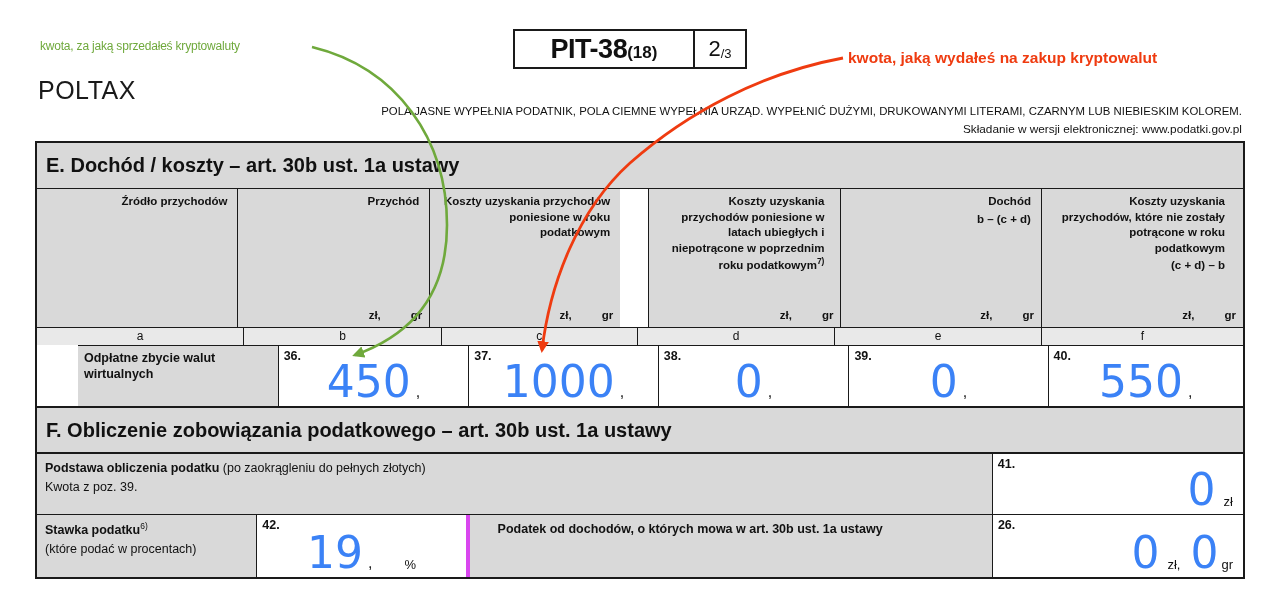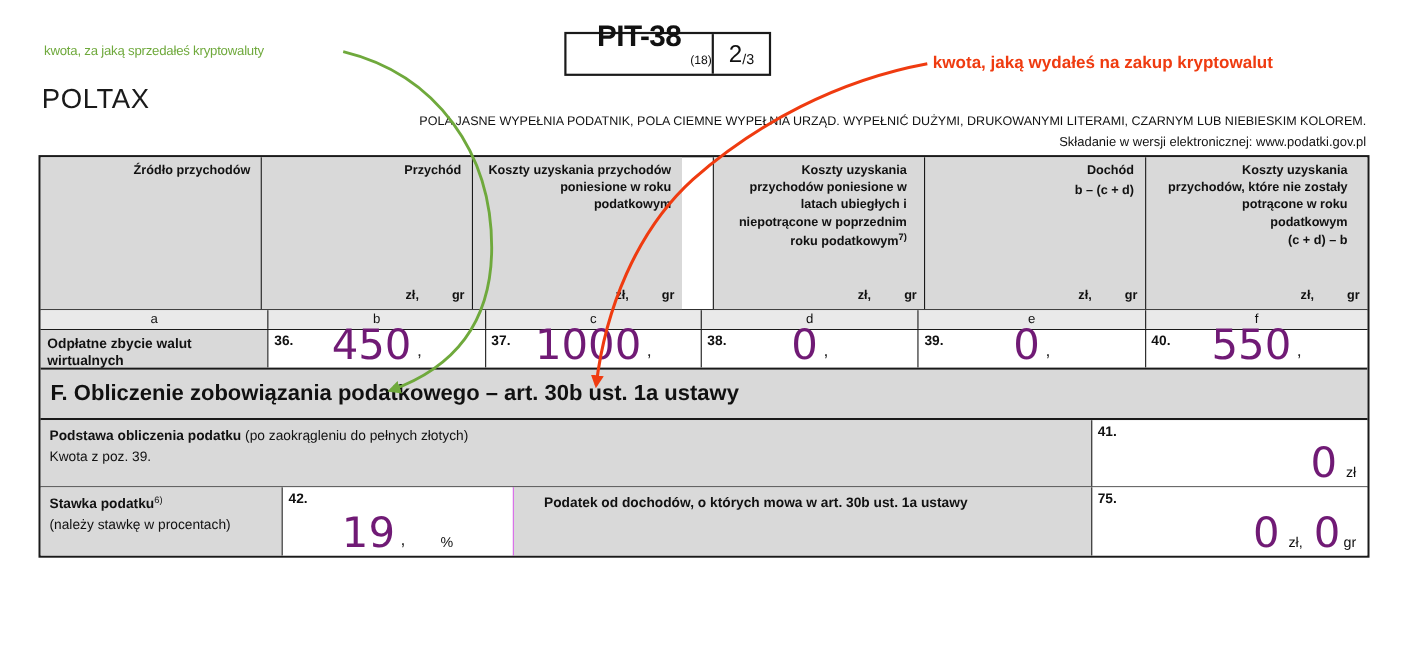--- a/index.html
+++ b/index.html
@@ -5,23 +5,23 @@
   * { margin:0; padding:0; box-sizing:border-box; }
   html,body { background:#fff; }
   .page {
     position:relative; width:1280px; height:593px; background:#fff;
     font-family:"Liberation Sans", sans-serif; color:#111; overflow:hidden;
   }
   
   .green-note { position:absolute; left:40px; top:39px; font-size:12px; font-weight:normal; color:#6fa93c; letter-spacing:-0.2px; }
   .red-note   { position:absolute; left:848px; top:49px; font-size:15.5px; font-weight:bold; color:#ef3b10; }
   .pit-box { position:absolute; left:513px; top:29px; display:flex; border:2px solid #1a1a1a; background:#fff; }
-  .pit-main { width:134px; height:36px; display:flex; align-items:center; justify-content:center; border-right:2px solid #1a1a1a;flex-direction:column; }
+  .pit-main { width:180px; height:36px; display:flex; align-items:center; justify-content:center; border-right:2px solid #1a1a1a; }
   .pit-main .code { font-size:27px; font-weight:bold; letter-spacing:-0.5px; }
-  .pit-main .ver  { font-size:11px; font-weight:normal; align-self:flex-end; margin-bottom:20px; }
+  .pit-main .ver  { font-size:17px; font-weight:bold; align-self:flex-end; margin-bottom:4px; }
   .pit-page { width:50px; height:36px; display:flex; align-items:center; justify-content:center; }
   .pit-page .pnum { font-size:22px; }
   .pit-page .ptot { font-size:13px; align-self:flex-end; margin-bottom:6px; }
   .poltax { position:absolute; left:38px; top:76px; font-size:25px; letter-spacing:0.5px; color:#1a1a1a; }
   .instr  { position:absolute; right:38px; top:105px; text-align:right; font-size:11.4px; color:#111; }
   .instr .line1 { white-space:nowrap; }
   .instr .line2 { margin-top:5px; font-size:11.8px; }
 
   
   .tbl { position:absolute; left:35px; top:141px; width:1210px; border:2px solid #1a1a1a; background:#fff; }
@@ -29,26 +29,26 @@
              font-size:20px; font-weight:bold; border-bottom:1px solid #1a1a1a; }
   .hdr-row { display:flex; height:138px; }
   .hdr-cell { background:#d9d9d9; border-left:1px solid #1a1a1a; position:relative;
               text-align:right; font-size:11.5px; font-weight:bold; line-height:1.35; padding:5px 10px 0; }
   .hdr-cell:first-child { border-left:none; }
   .hdr-cell .formula { display:block; margin-top:2px; }
   .unitrow { position:absolute; bottom:3px; right:7px; display:flex; gap:30px; font-size:11.5px; font-weight:bold; }
   .letter-row { display:flex; height:18px; border-top:1px solid #1a1a1a; }
   .letter-cell { background:#e9e9e9; border-left:1px solid #1a1a1a; text-align:center; font-size:12px; line-height:17px; }
   .letter-cell:first-child { border-left:none; }
-  .data-row { display:flex; height:35px; border-top:1px solid #1a1a1a; }
+  .data-row { display:flex; height:61px; border-top:1px solid #1a1a1a;margin-left:41px; }
   .data-label { background:#d9d9d9; font-weight:bold; font-size:12.5px; line-height:1.3; padding:4px 6px; }
   .field { position:relative; background:#fff; border-left:1px solid #1a1a1a; }
   .fno { position:absolute; left:5px; top:3px; font-size:12.5px; font-weight:bold; color:#111; }
   .fval { position:absolute; inset:0; display:flex; align-items:flex-end; justify-content:center; padding-bottom:3px; }
-  .num { font-family:"DejaVu Sans", sans-serif; font-size:38px; line-height:0.95; color:#701a75; }
+  .num { font-family:"DejaVu Sans", sans-serif; font-size:44px; line-height:0.95; color:#3b82f6; }
   .comma { font-size:16px; color:#222; margin-left:5px; margin-bottom:2px; }
   .unit { font-size:13px; font-weight:normal; color:#111; margin-left:8px; margin-bottom:2px; }
 
   .f-row { display:flex; border-top:1px solid #1a1a1a; }
   .f-row.first { border-top:2px solid #1a1a1a; }
   .f-label { background:#d9d9d9; font-size:12.5px; line-height:1.5; padding:5px 8px; }
   .f-label .b { font-weight:bold; }
   .fval.right { justify-content:flex-end; padding-right:10px; }
   .fval.center-pct { justify-content:center; }
   .sec-hdr.f { border-top:2px solid #1a1a1a; border-bottom:none;text-align:center; }
@@ -79,20 +79,21 @@
 
   <div class="poltax">POLTAX</div>
 
   <div class="instr">
     <div class="line1">POLA JASNE WYPEŁNIA PODATNIK, POLA CIEMNE WYPEŁNIA URZĄD. WYPEŁNIĆ DUŻYMI, DRUKOWANYMI LITERAMI, CZARNYM LUB NIEBIESKIM KOLOREM.</div>
     <div class="line2">Składanie w wersji elektronicznej: www.podatki.gov.pl</div>
   </div>
 
   <div class="tbl">
 
+    <div class="sec-hdr">E. Dochód / koszty – art. 30b ust. 1a ustawy</div>
 
     <div class="hdr-row">
       <div class="hdr-cell" style="width:207px;">
         <span>Źródło przychodów</span>
       </div>
       <div class="hdr-cell" style="width:198px;">
         <span>Przychód</span>
         <div class="unitrow">
             <span>zł,</span>
             <span>gr</span>
@@ -190,35 +191,35 @@
         <div class="fval right">
             <span class="num">0</span>
             <span class="unit">zł</span>
           </div>
       </div>
     </div>
 
     <div class="f-row" style="height:63px;">
       <div class="f-label" style="width:220px;">
         <div><span class="b">Stawka podatku</span><sup>6)</sup></div>
-        <div>(należy stawkę w procentach)</div>
+        <div>(które podać w procentach)</div>
       </div>
       <div class="field" style="width:210px;">
         <span class="fno">42.</span>
         <div class="fval center-pct">
           <span class="num">19</span>
             <span class="comma">,</span>
             <span class="unit" style="margin-left:32px;">%</span>
         </div>
       </div>
-      <div class="f-label" style="width:528px; border-left:1px solid #d946ef;padding-left:28px;">
+      <div class="f-label" style="width:528px; border-left:4px solid #d946ef;padding-left:28px;">
         <div class="b">Podatek od dochodów, o których mowa w art. 30b ust. 1a ustawy</div>
       </div>
       <div class="field" style="width:252px;">
-        <span class="fno">75.</span>
+        <span class="fno">26.</span>
         <div class="fval right">
           <span class="num">0</span>
             <span class="unit" style="margin-right:10px;">zł,</span>
             <span class="num">0</span>
             <span class="unit" style="margin-left:3px;">gr</span>
         </div>
       </div>
     </div>
 
   </div>

